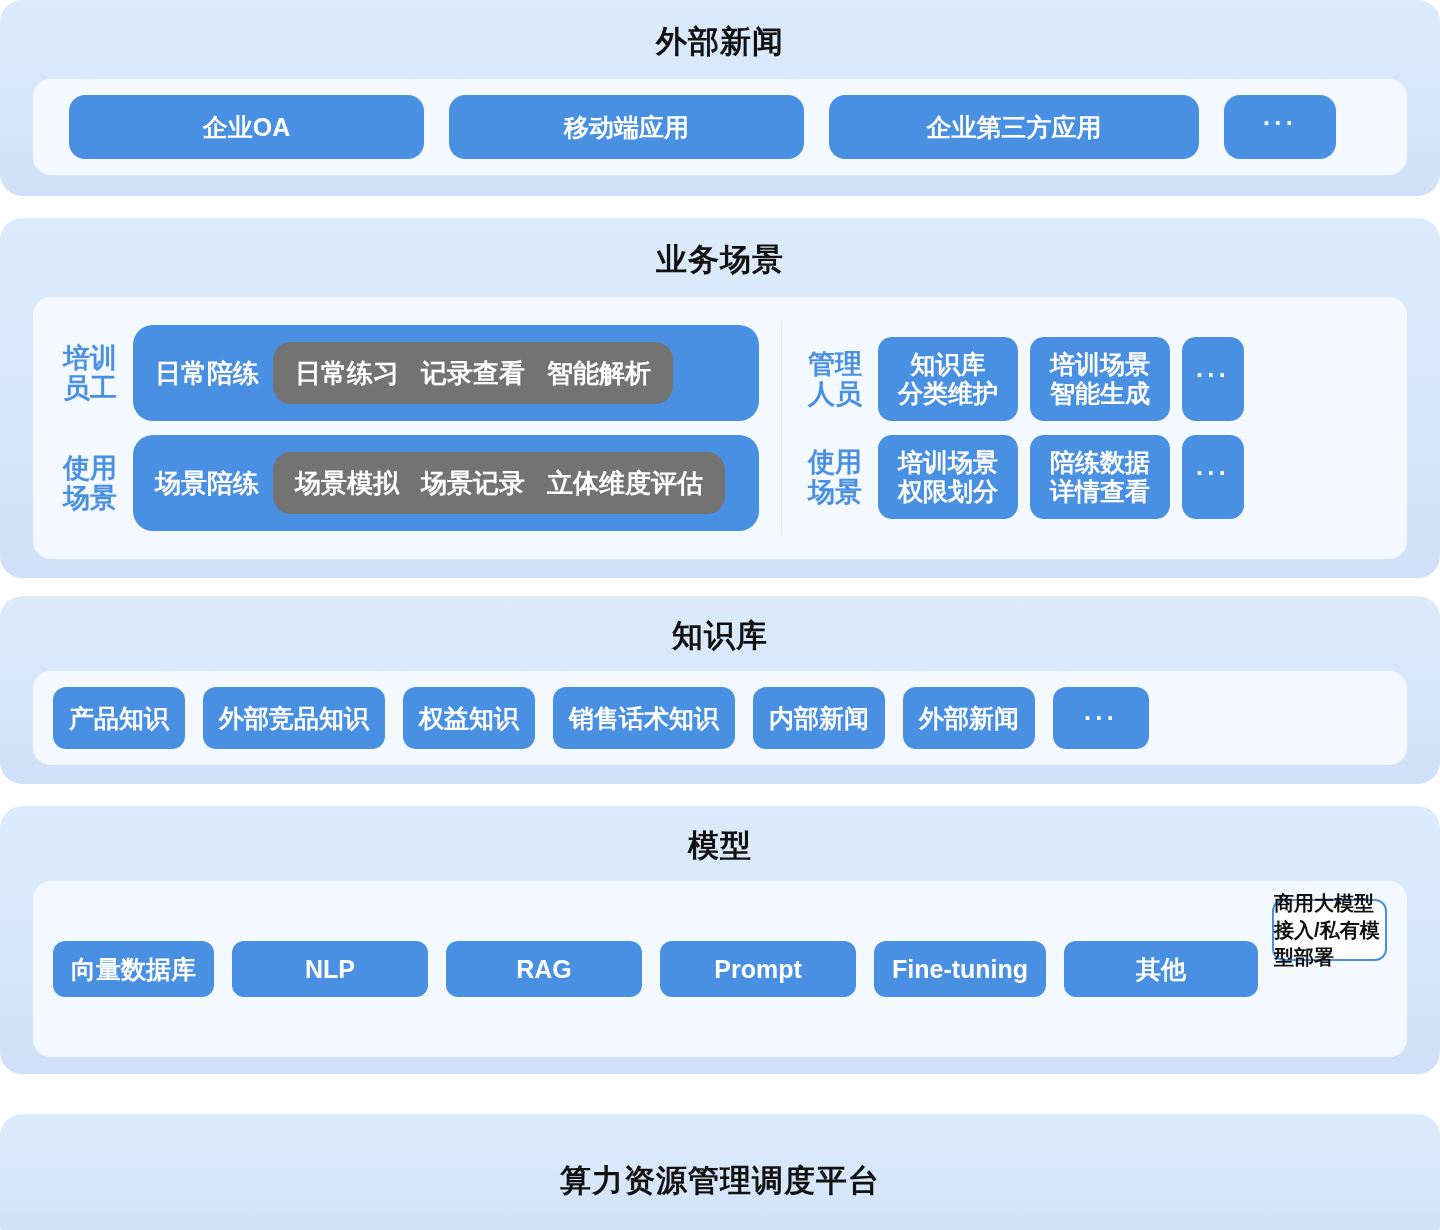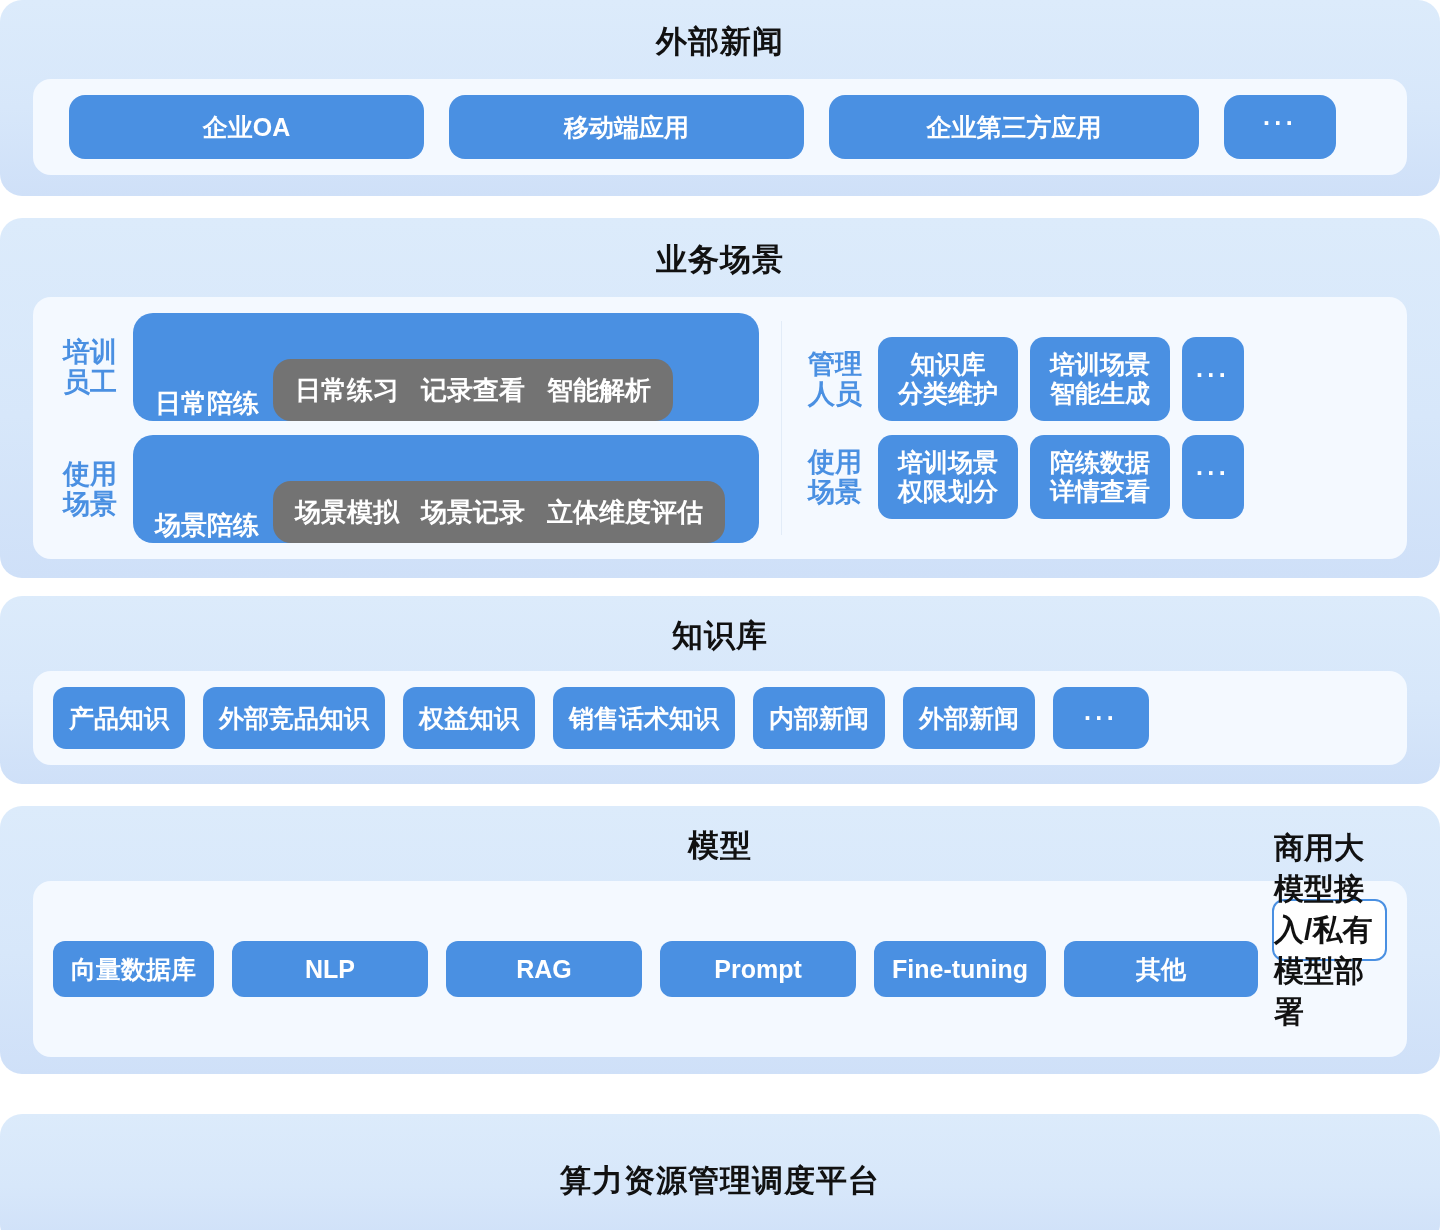--- a/index.html
+++ b/index.html
@@ -127,23 +127,23 @@
     text-align: center;
     width: 62px;
     flex: 0 0 62px;
     white-space: pre-line;
   }
 
   
   .outer-pill {
     background: #4a90e2;
     border-radius: 20px;
-    height: 108px;
-    display: flex;
-    align-items: flex-end;
+    height: 96px;
+    display: flex;
+    align-items: center;
     padding-left: 22px;
     padding-right: 10px;
     box-sizing: border-box;
   }
   .outer-pill .lead {
     color: #ffffff;
     font-weight: bold;
     font-size: 26px;
     white-space: nowrap;
     margin-right: 14px;
@@ -227,21 +227,21 @@
   .model-wide {
     background: #ffffff;
     border: 2px solid #4a90e2;
     border-radius: 12px;
     height: 62px;
     display: flex;
     align-items: center;
     justify-content: center;
     color: #111111;
     font-weight: bold;
-    font-size: 30px;
+    font-size: 20px;
     box-sizing: border-box;
   }
 
   
   #layer-compute { top: 1114px; }
   #layer-compute .layer-body {
     height: 132px;
     display: flex;
     align-items: center;
     justify-content: center;

